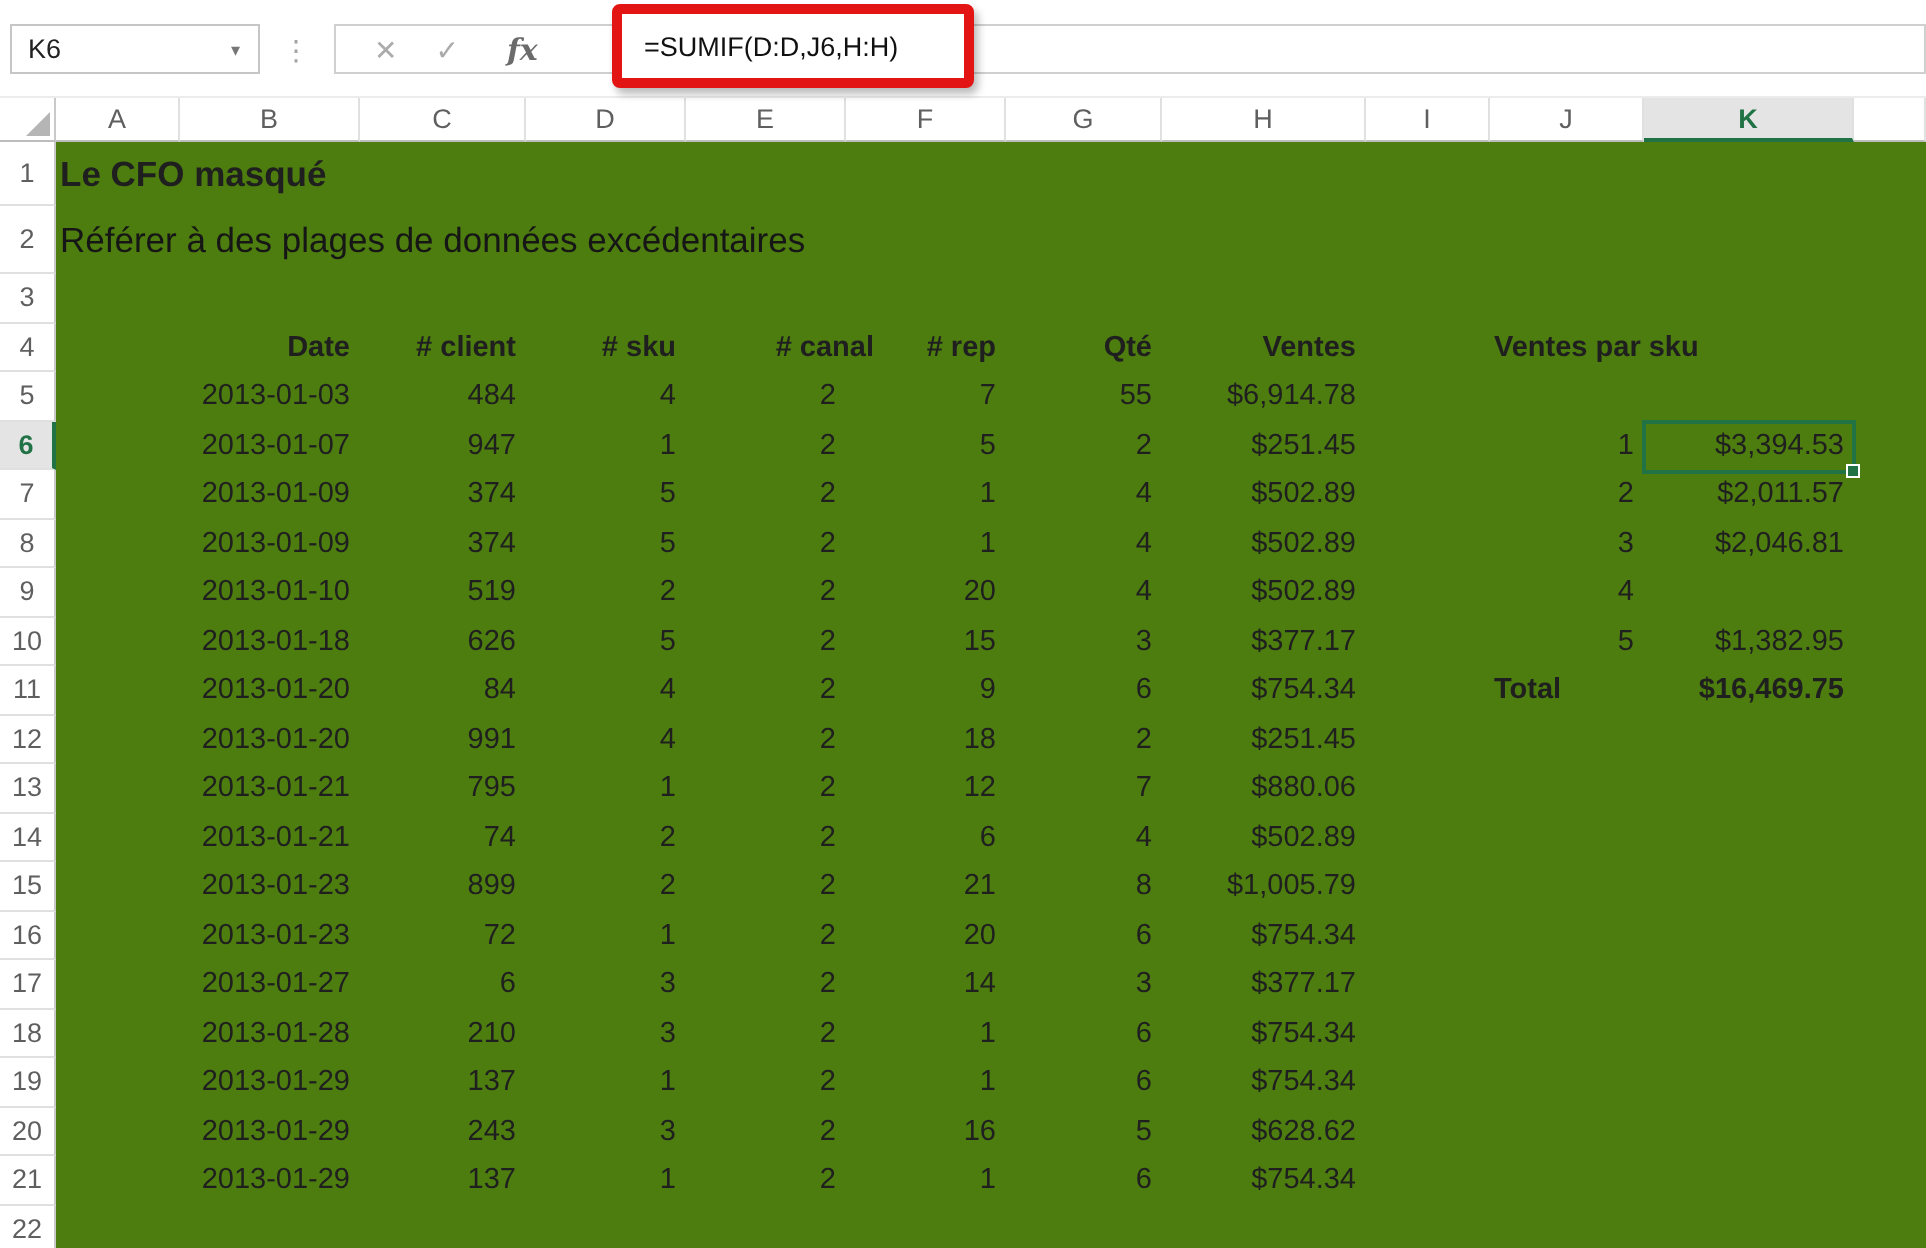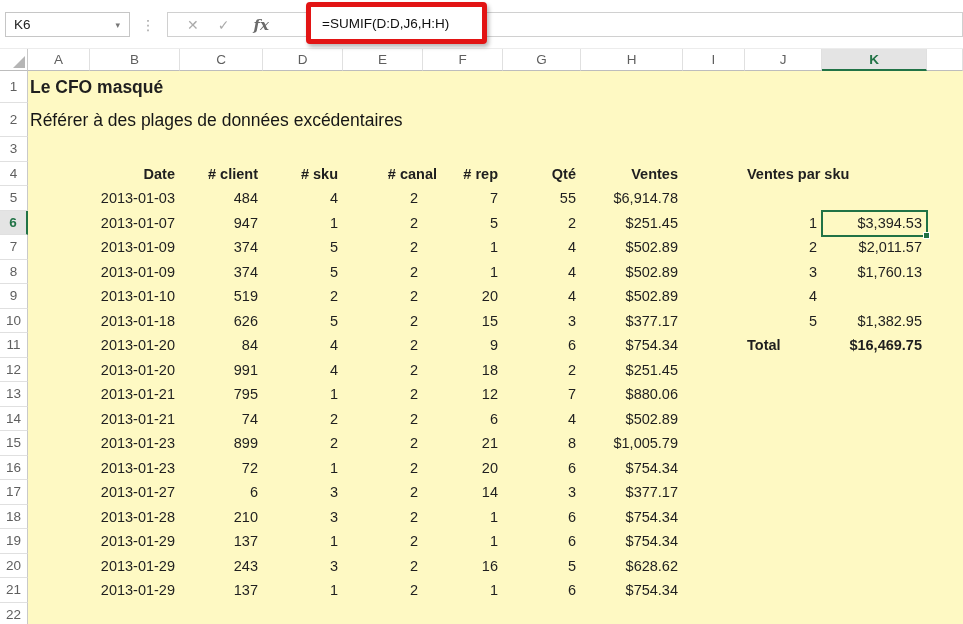--- a/index.html
+++ b/index.html
@@ -39,21 +39,21 @@
   .colhdr.sel { background:var(--selfill); color:var(--green); font-weight:700;
     border-bottom:2px solid var(--green); }
 
   
   .grow { display:flex; }
   .rowhdr { width:28px; flex:0 0 28px; border-right:1px solid var(--hdrline);
     border-bottom:1px solid var(--softline); display:flex; align-items:center;
     justify-content:center; font-size:13.5px; color:var(--hdrtext); background:#fff; }
   .rowhdr.sel { background:var(--selfill); color:var(--green); font-weight:700;
     border-right:2px solid var(--green); }
-  .rowc { flex:1; position:relative; background:#fef9c3;text-align:right; }
+  .rowc { flex:1; position:relative; background:#4d7c0f;text-align:right; }
   .cell { position:absolute; top:0; height:100%; display:flex; align-items:center;
     font-size:14.5px; color:var(--ink); white-space:nowrap; }
   .cell.num { justify-content:flex-end; padding-right:5px; }
   .cell.label { padding-left:2px; }
   .b { font-weight:700; }
   .title { font-size:17.5px; font-weight:700; padding-left:5px; }
   .subtitle { font-size:17.5px; padding-left:5px; color:#161616; }
   .selbox { position:absolute; left:793px; top:-1px; width:107px; height:27px;
     border:2px solid var(--green); z-index:3; pointer-events:none; }
   .handle { position:absolute; right:-4px; bottom:-4px; width:7px; height:7px;
@@ -175,21 +175,21 @@
         <div class="rowhdr">8</div>
         <div class="rowc">
           <div class="cell num" style="left: 62px; width: 90px;">2013-01-09</div>
           <div class="cell num" style="left: 152px; width: 83px;">374</div>
           <div class="cell num" style="left: 235px; width: 80px;">5</div>
           <div class="cell num" style="left: 315px; width: 80px;">2</div>
           <div class="cell num" style="left: 395px; width: 80px;">1</div>
           <div class="cell num" style="left: 475px; width: 78px;">4</div>
           <div class="cell num" style="left: 553px; width: 102px;">$502.89</div>
           <div class="cell num" style="left: 717px; width: 77px;">3</div>
-          <div class="cell num" style="left: 794px; width: 105px;">$1,760.13</div>
+          <div class="cell num" style="left: 794px; width: 105px;">$2,046.81</div>
         </div>
       </div>
       <div class="grow" style="height: 24.5px;">
         <div class="rowhdr">9</div>
         <div class="rowc">
           <div class="cell num" style="left: 62px; width: 90px;">2013-01-10</div>
           <div class="cell num" style="left: 152px; width: 83px;">519</div>
           <div class="cell num" style="left: 235px; width: 80px;">2</div>
           <div class="cell num" style="left: 315px; width: 80px;">2</div>
           <div class="cell num" style="left: 395px; width: 80px;">20</div>

